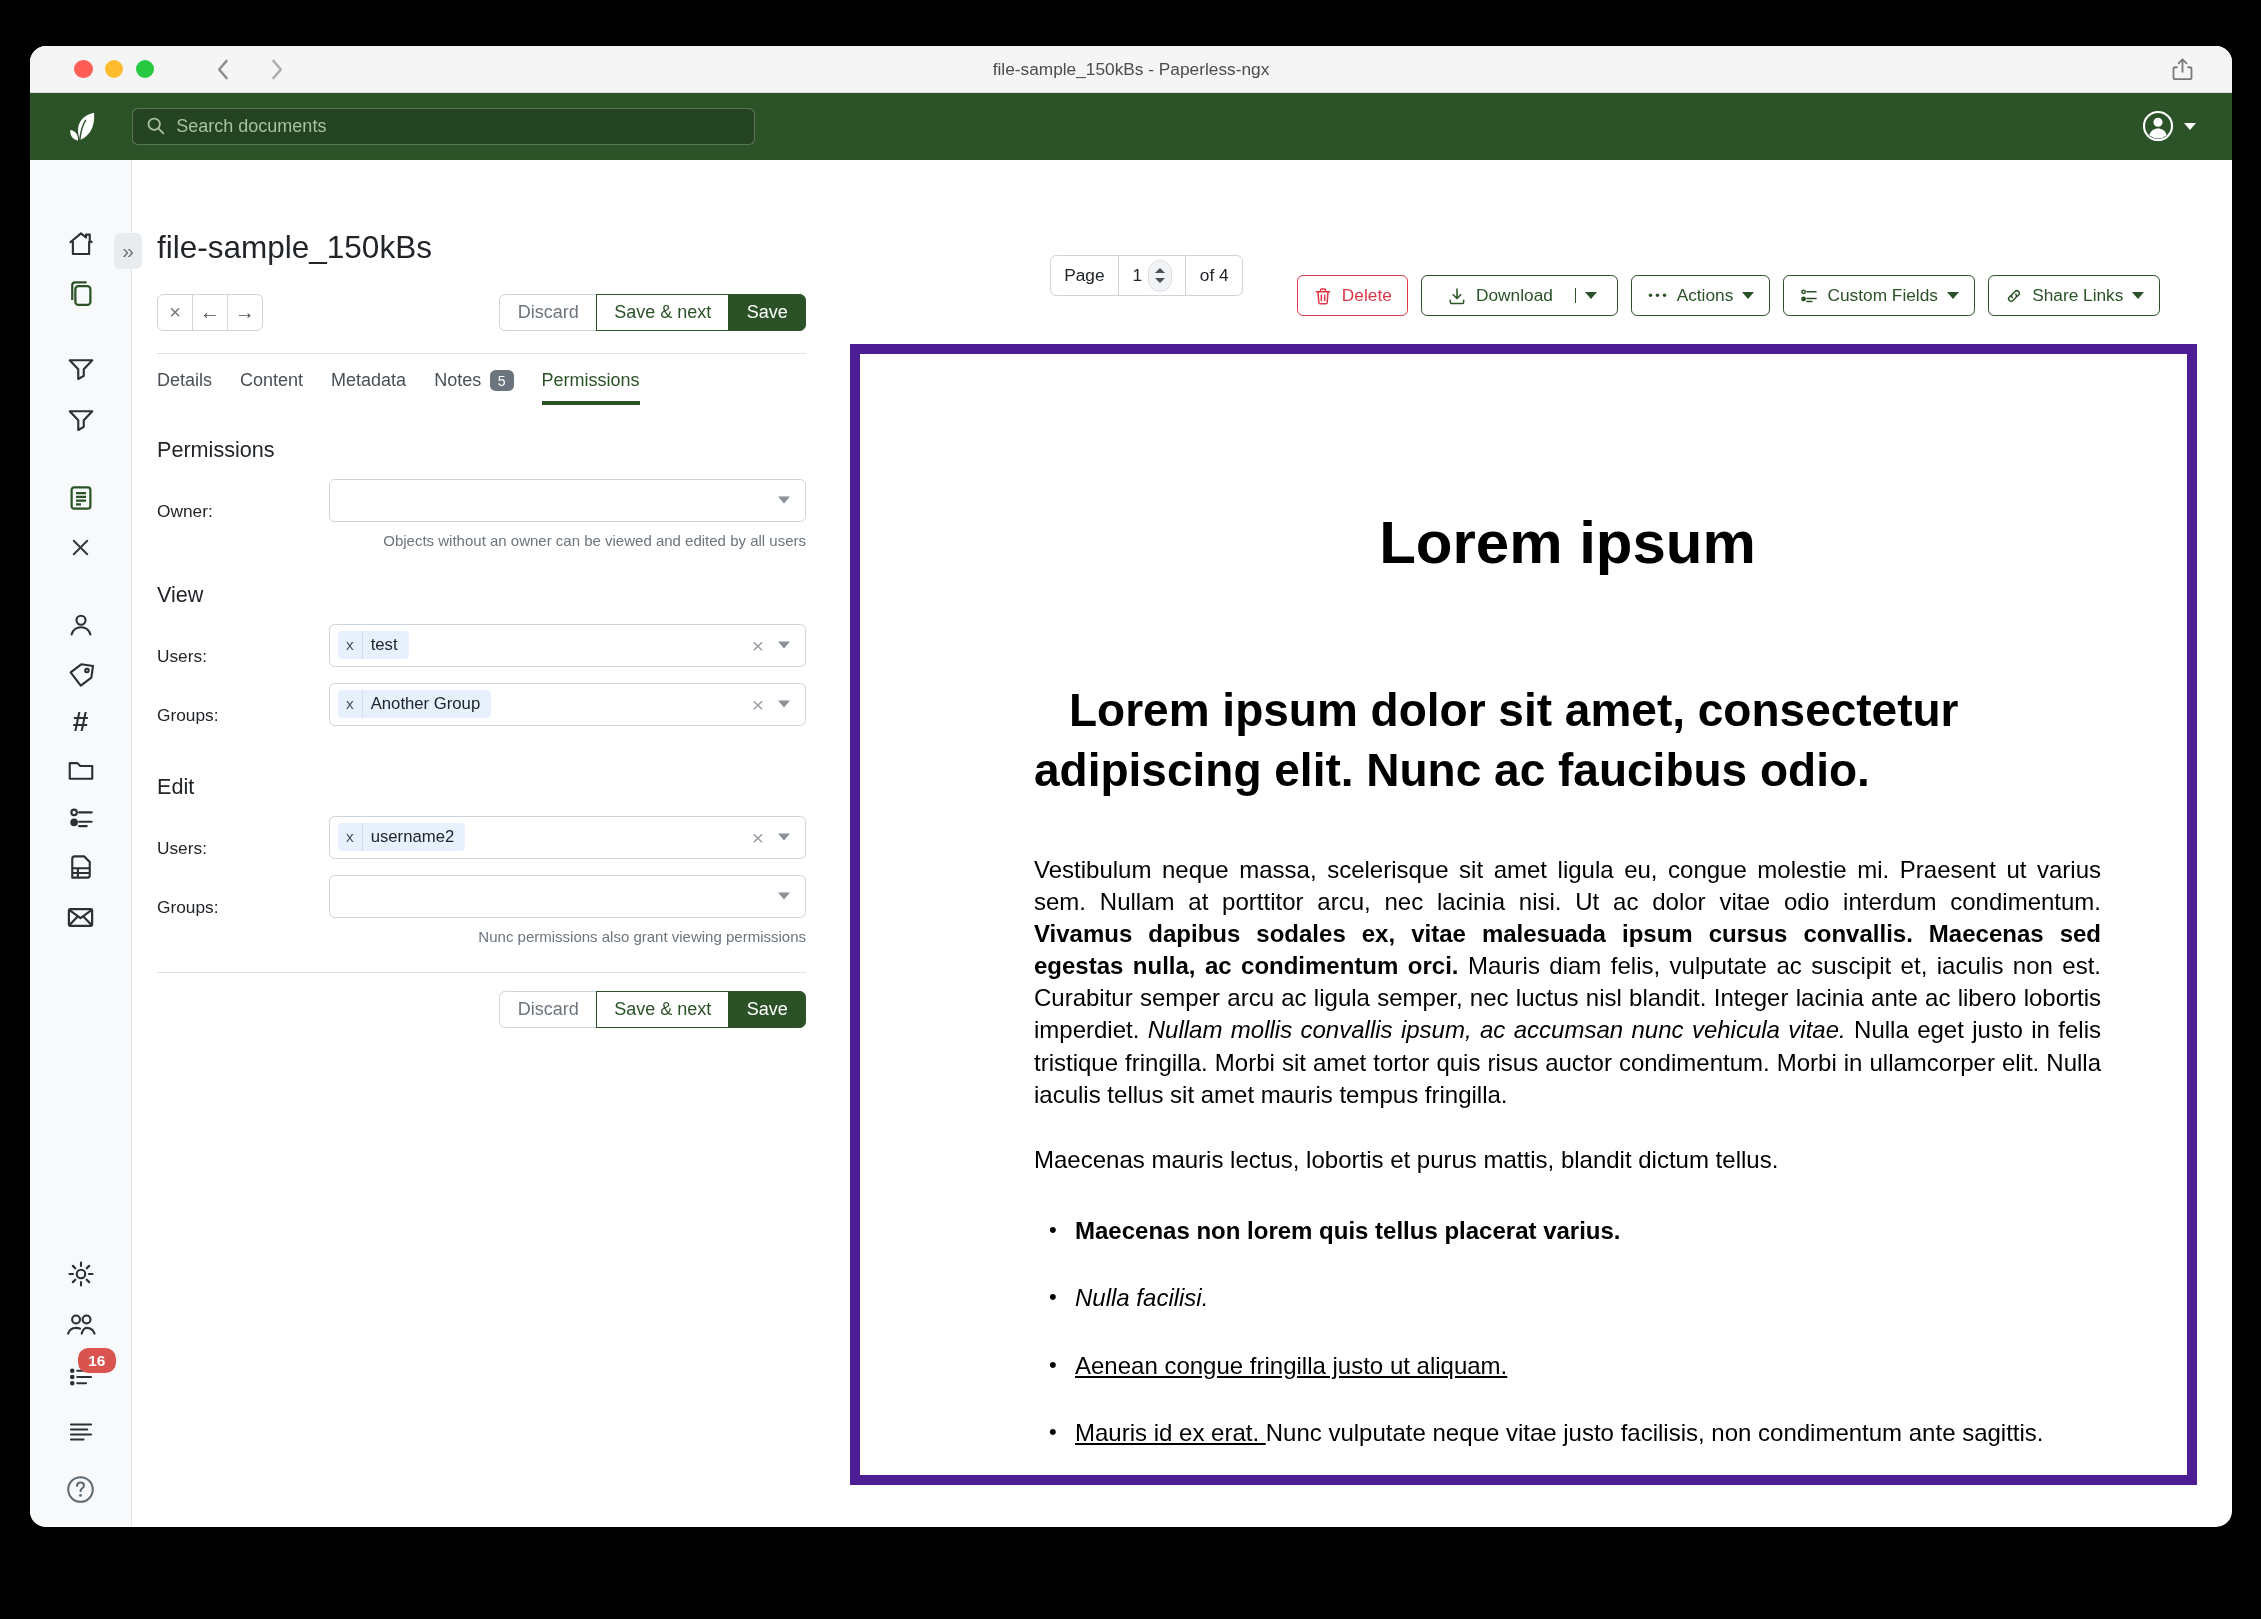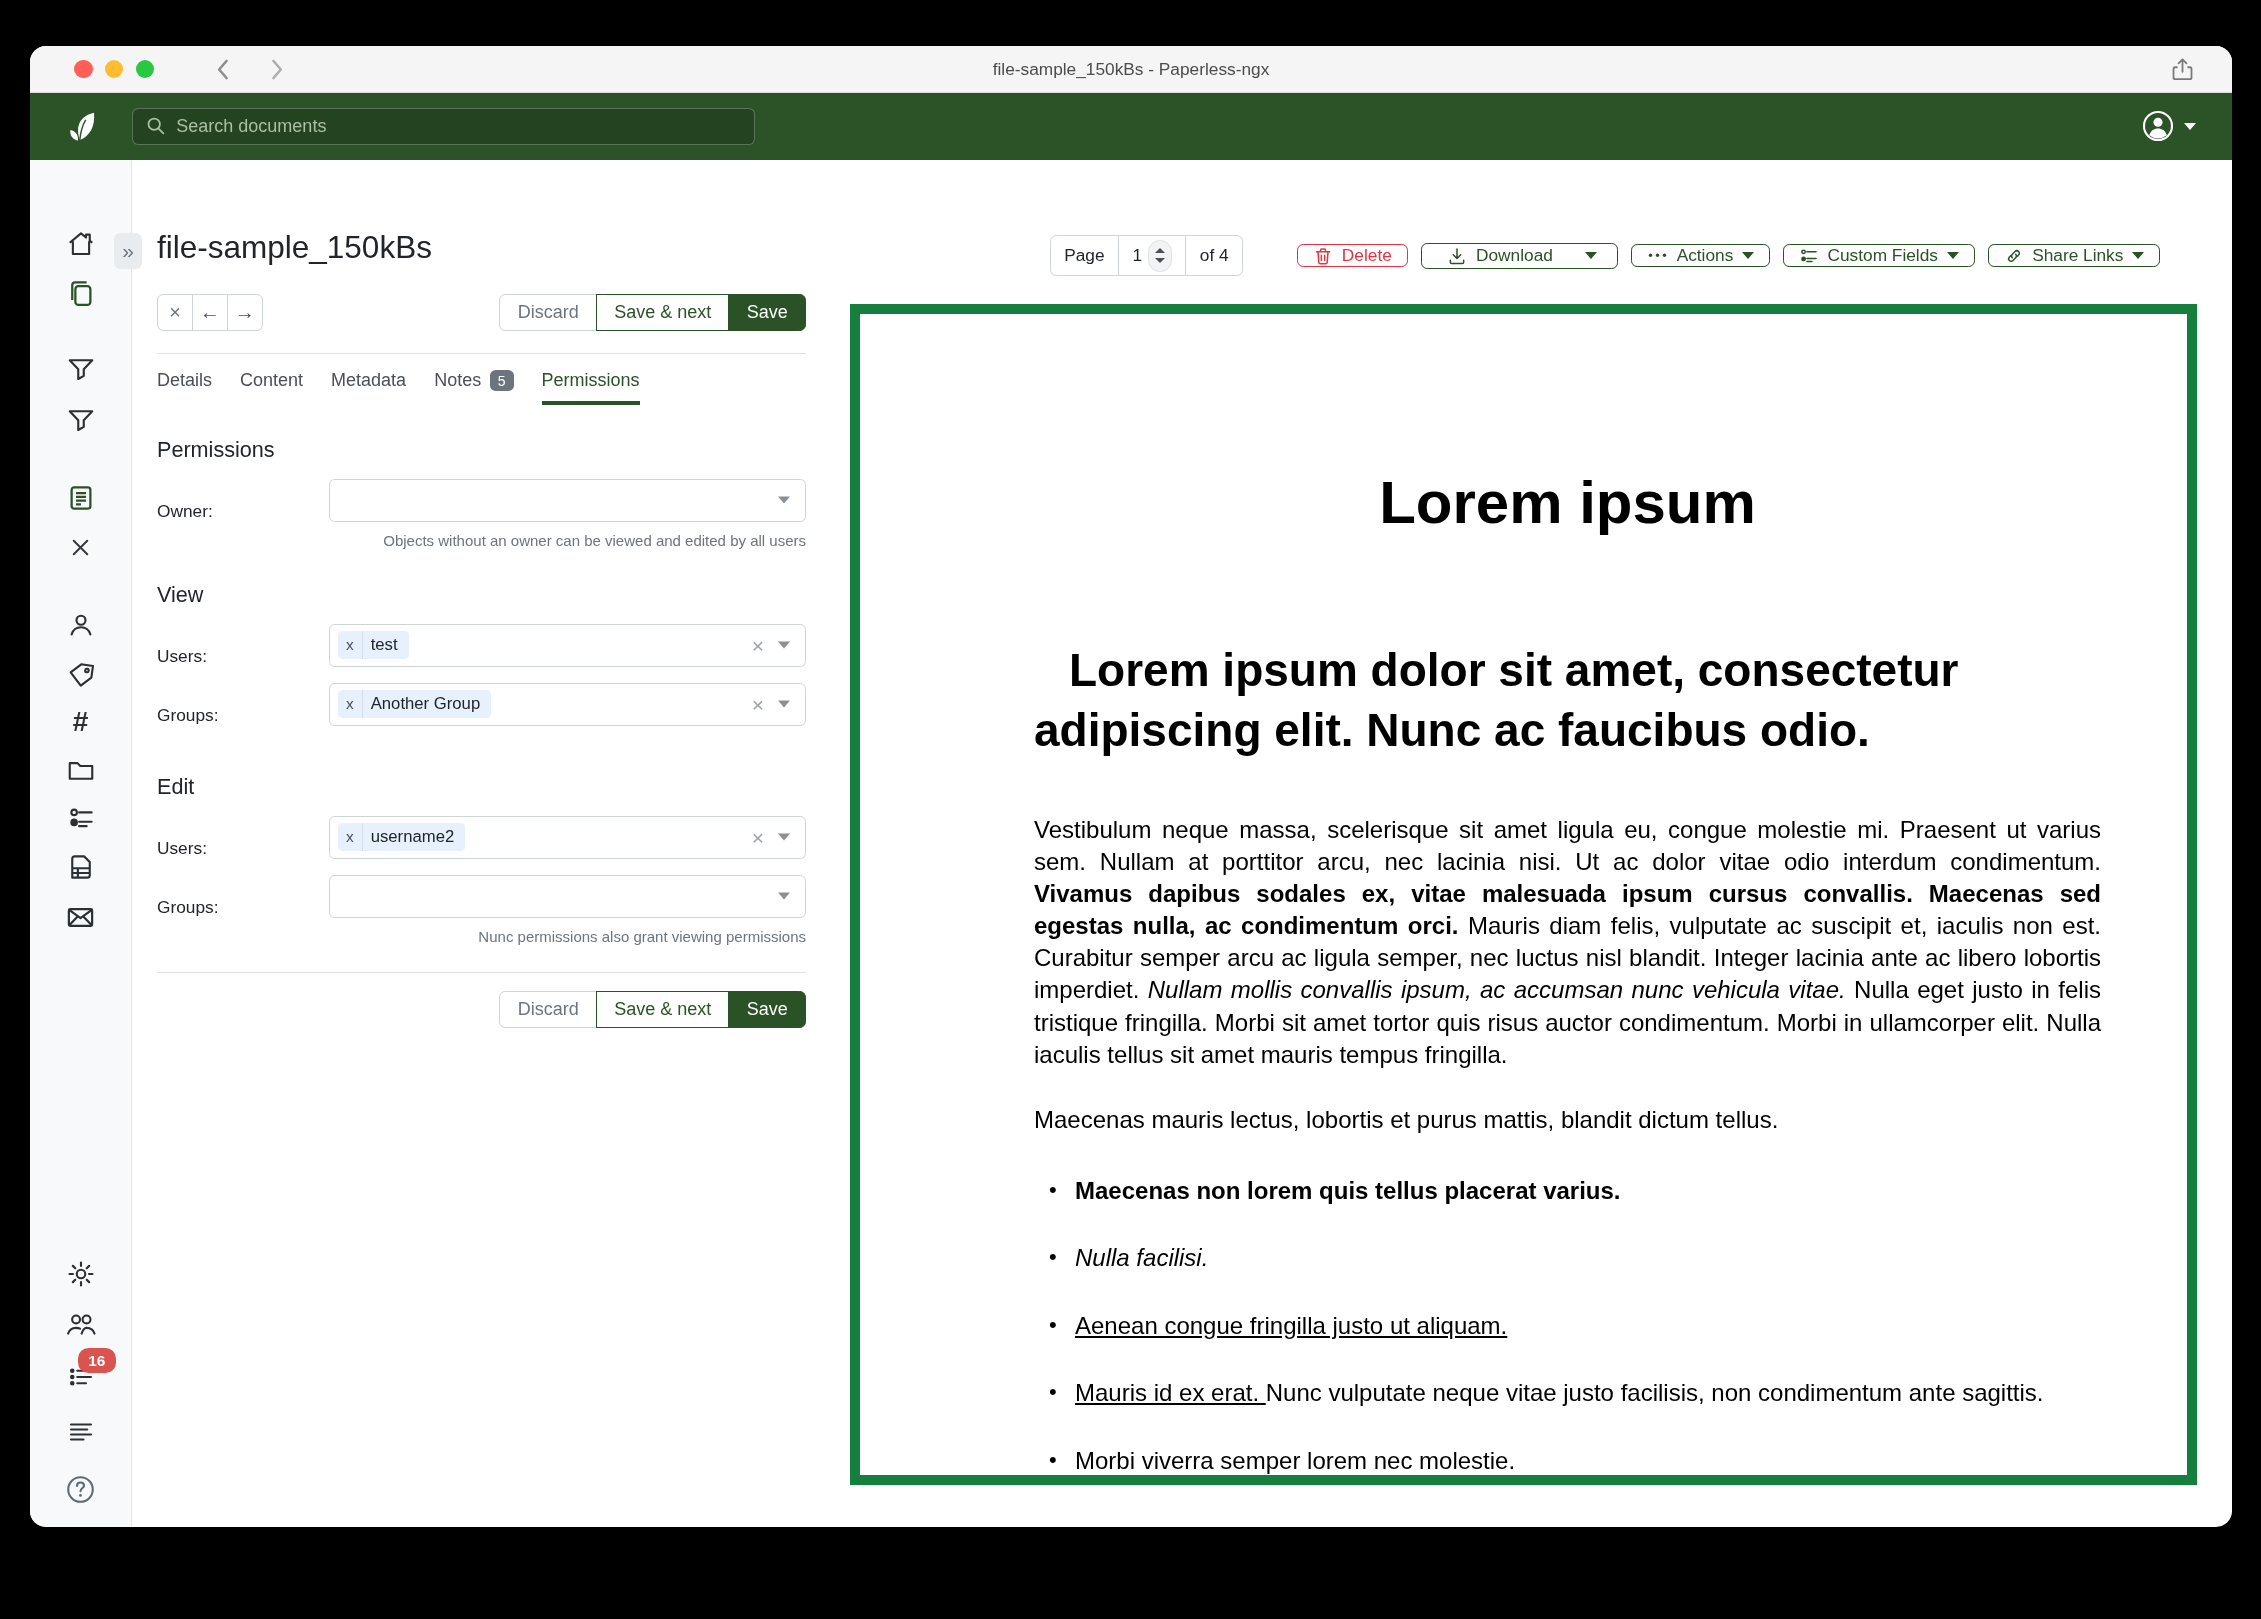--- a/index.html
+++ b/index.html
@@ -117,32 +117,32 @@
   .pg-seg:last-child { border-radius:0 6.2px 6.2px 0; }
   .pg-input { gap:6.2px; }
   .spinner { width:23.5px; height:32px; background:#f1f3f5; border:1.2px solid #dee2e6;
              border-radius:11.7px; display:flex; flex-direction:column; align-items:center;
              justify-content:center; gap:4.3px; }
   .spin-up { width:0; height:0; border-left:5px solid transparent; border-right:5px solid transparent;
              border-bottom:5.6px solid #495057; }
   .spin-down { width:0; height:0; border-left:5px solid transparent; border-right:5px solid transparent;
                border-top:5.6px solid #495057; }
 
-  .tbtn { height:23px; background:#fff; border-radius:6.2px; display:flex; align-items:center;
-          font-size:17.3px; padding:0 15px; gap:8.6px; white-space:nowrap; }
+  .tbtn { height:41px; background:#fff; border-radius:6.2px; display:flex; align-items:center;
+          font-size:17.3px; padding:0 15px; gap:8.6px; white-space:nowrap;margin-top:40px; }
   .tbtn-red { border:1.2px solid #dc3545; color:#dc3545; }
   .tbtn-green { border:1.2px solid #2a5226; color:#2a5226; }
   .split { padding:12px; }
   .split-main { display:flex; align-items:center; gap:8.6px; padding:0 13.6px; height:100%; }
   .split-caret { width:30px; height:100%; border-left:1.2px solid #2a5226;
                  display:flex; align-items:center; justify-content:center; }
   .caret-green { border-top-color:#2a5226; }
   .caret-white { border-top-color:#fff; }
 
-  .preview { flex:1; margin-top:28px; margin-bottom:42px; border:10px solid #15803d;
+  .preview { flex:1; margin-top:28px; margin-bottom:42px; border:10px solid #4c1d95;
              background:#fff; overflow:hidden; }
   .page { padding:154px 86px 25px 174px; color:#000; }
   .page-title { font-size:60px; font-weight:bold; text-align:center; margin-bottom:104px; }
   .page-subtitle { font-size:46px; font-weight:bold; line-height:1.3; text-indent:35px;
                    margin-bottom:53px; }
   .page-para { font-size:24px; line-height:1.34; text-align:justify; margin-bottom:33px; }
   .page-para2 { font-size:24px; line-height:1.34; margin-bottom:39px; }
   .page-list { list-style:none; padding-left:41px; }
   .page-list li { font-size:24px; line-height:1.35; margin-bottom:35px; position:relative; }
   .page-list li::before { content:"\2022"; position:absolute; left:-26px; font-size:22px; }

